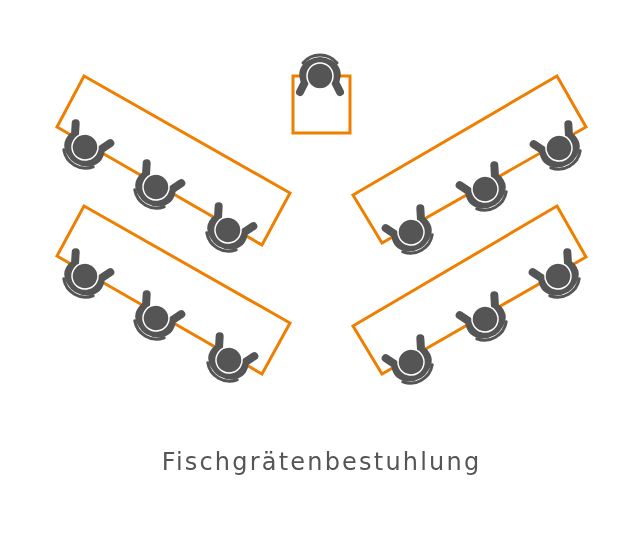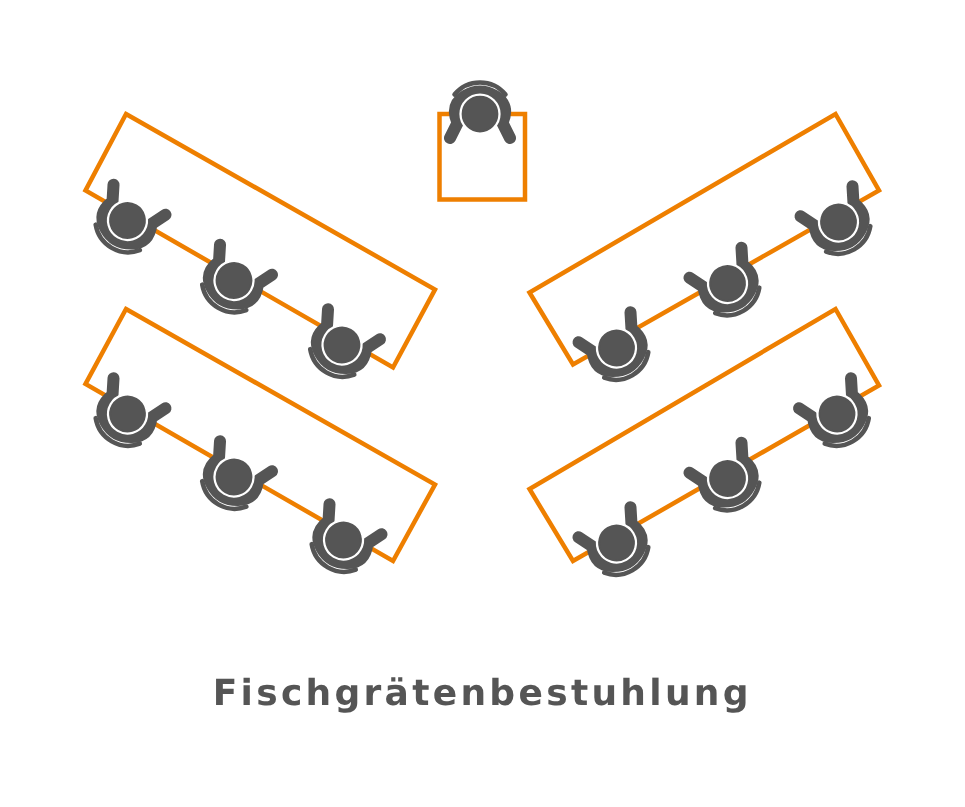--- a/index.html
+++ b/index.html
@@ -1,21 +1,21 @@
 <!DOCTYPE html>
 <html><head>
   <meta charset="utf-8">
   <style>
     html, body { margin: 0; padding: 0; background: #ffffff; }
     body { width: 643px; height: 538px; position: relative; overflow: hidden; }
     #diagram { position: absolute; left: 0; top: 0; width: 643px; height: 538px; }
     .caption {
       position: absolute; left: 0; top: 448px; width: 643px; text-align: center;
       font-family: "DejaVu Sans", "Liberation Sans", sans-serif;
-      font-size: 24px; letter-spacing: 2.2px; color: #555555; font-weight: bold;
+      font-size: 24px; letter-spacing: 2.2px; color: #555555; font-weight: normal;
     }
   </style>
 </head>
 <body>
 
 <svg id="diagram" viewBox="0 0 643 538" xmlns="http://www.w3.org/2000/svg">
   <defs>
 
     <g id="person">
       <path d="M -17 13 A 22 22 0 0 0 17 13" fill="none" stroke="#555555" stroke-width="3" stroke-linecap="round"></path>

